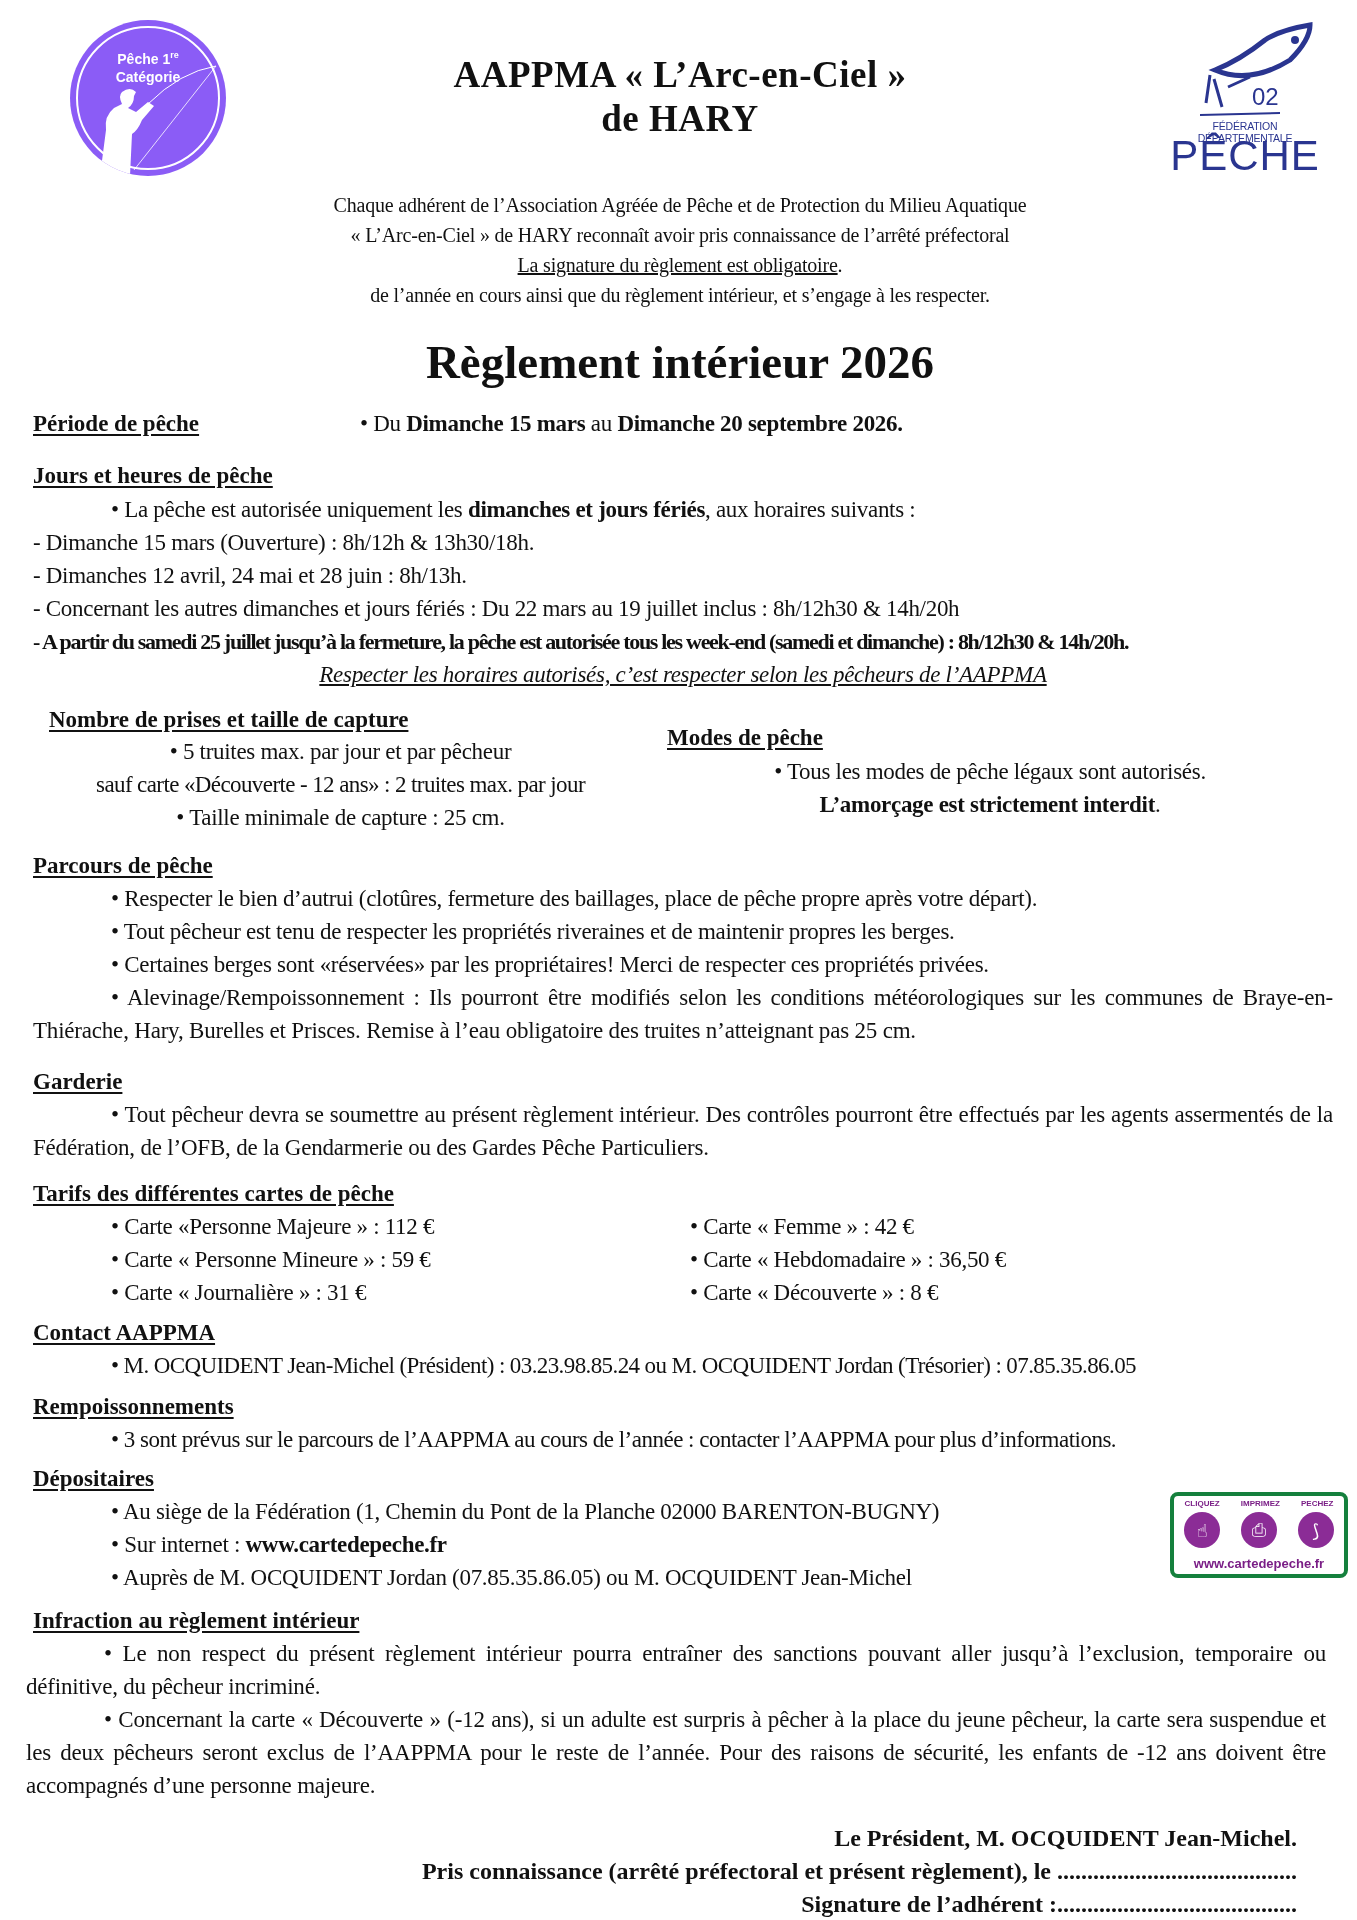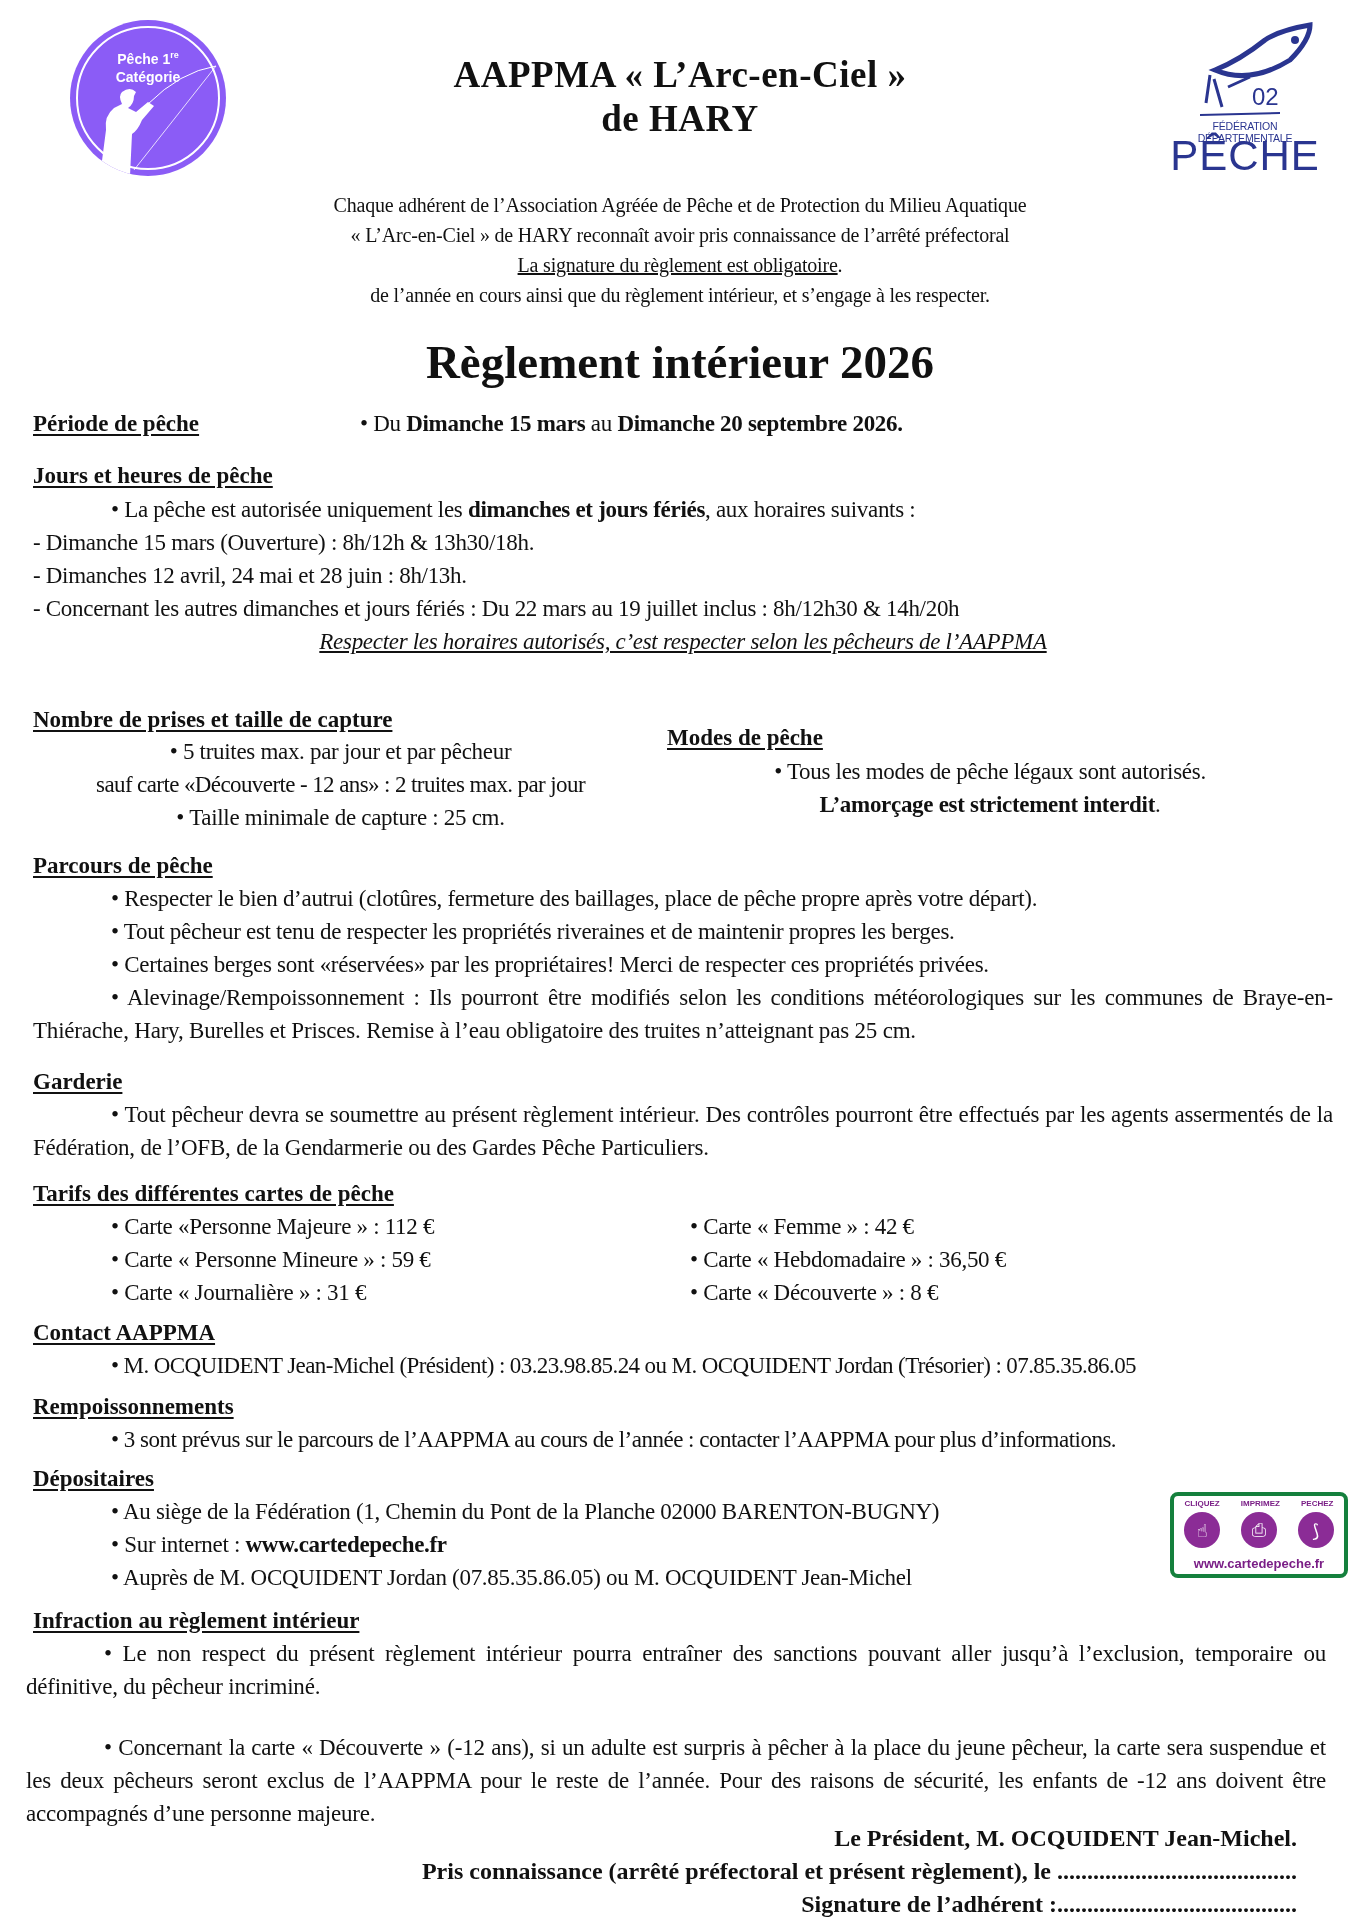--- a/index.html
+++ b/index.html
@@ -83,24 +83,25 @@
 <div class="abs t" style="left:360px;top:407px;">
   <span>• Du </span><b>Dimanche 15 mars</b><span> au </span><b>Dimanche 20 septembre 2026.</b>
 </div>
 
 <div class="abs sec" style="left:33px;top:462px;">Jours et heures de pêche</div>
 <div class="abs" style="left:33px;top:493px;width:1300px;">
   <div class="t" style="padding-left:78px;"><span>• La pêche est autorisée uniquement les </span><b>dimanches et jours fériés</b><span>, aux horaires suivants :</span></div>
   <div class="t">- Dimanche 15 mars (Ouverture) : 8h/12h &amp; 13h30/18h.</div>
   <div class="t">- Dimanches 12 avril, 24 mai et 28 juin : 8h/13h.</div>
   <div class="t">- Concernant les autres dimanches et jours fériés : Du 22 mars au 19 juillet inclus : 8h/12h30 &amp; 14h/20h</div>
+  <div class="t" style="font-weight:bold;letter-spacing:-1.3px;font-size:22px;">- A partir du samedi 25 juillet jusqu’à la fermeture, la pêche est autorisée tous les week-end (samedi et dimanche) : 8h/12h30 &amp; 14h/20h.</div>
   <div class="t c" style="font-style:italic;"><span class="it">Respecter les horaires autorisés, c’est respecter selon les pêcheurs de l’AAPPMA</span></div>
 </div>
 
-<div class="abs sec" style="left:33px;top:706px;">Nombre de prises et taille de capture</div>
+<div class="abs sec" style="left:49px;top:706px;">Nombre de prises et taille de capture</div>
 <div class="abs c" style="left:33px;top:735px;width:615px;">
   <div class="t">• 5 truites max. par jour et par pêcheur</div>
   <div class="t" style="letter-spacing:-0.6px;">sauf carte «Découverte - 12 ans» : 2 truites max. par jour</div>
   <div class="t">• Taille minimale de capture : 25 cm.</div>
 </div>
 <div class="abs sec" style="left:667px;top:724px;">Modes de pêche</div>
 <div class="abs c" style="left:700px;top:755px;width:580px;">
   <div class="t">• Tous les modes de pêche légaux sont autorisés.</div>
   <div class="t"><b>L’amorçage est strictement interdit</b><span>.</span></div>
 </div>
@@ -150,20 +151,20 @@
     <div class="circ">☝</div>
     <div class="circ">⎙</div>
     <div class="circ">⟆</div>
   </div>
   <div class="url">www.cartedepeche.fr</div>
 </div>
 
 <div class="abs sec" style="left:33px;top:1607px;">Infraction au règlement intérieur</div>
 <div class="abs" style="left:26px;top:1637px;width:1300px;">
   <div class="para" style="text-indent:78px;">• Le non respect du présent règlement intérieur pourra entraîner des sanctions pouvant aller jusqu’à l’exclusion, temporaire ou définitive, du pêcheur incriminé.</div>
-  <div class="para" style="text-indent:78px;margin-top:28px;">• Concernant la carte « Découverte » (-12 ans), si un adulte est surpris à pêcher à la place du jeune pêcheur, la carte sera suspendue et les deux pêcheurs seront exclus de l’AAPPMA pour le reste de l’année. Pour des raisons de sécurité, les enfants de -12 ans doivent être accompagnés d’une personne majeure.</div>
+  <div class="para" style="text-indent:78px;">• Concernant la carte « Découverte » (-12 ans), si un adulte est surpris à pêcher à la place du jeune pêcheur, la carte sera suspendue et les deux pêcheurs seront exclus de l’AAPPMA pour le reste de l’année. Pour des raisons de sécurité, les enfants de -12 ans doivent être accompagnés d’une personne majeure.</div>
 </div>
 
 <div class="abs" style="right:60px;top:1822px;margin-left:23px;">
   <div class="sig">Le Président, M. OCQUIDENT Jean-Michel.</div>
   <div class="sig"><span>Pris connaissance (arrêté préfectoral et présent règlement), le </span><span class="dots">........................................</span></div>
   <div class="sig"><span>Signature de l’adhérent :</span><span class="dots">........................................</span></div>
 </div>
 
 </body></html>

